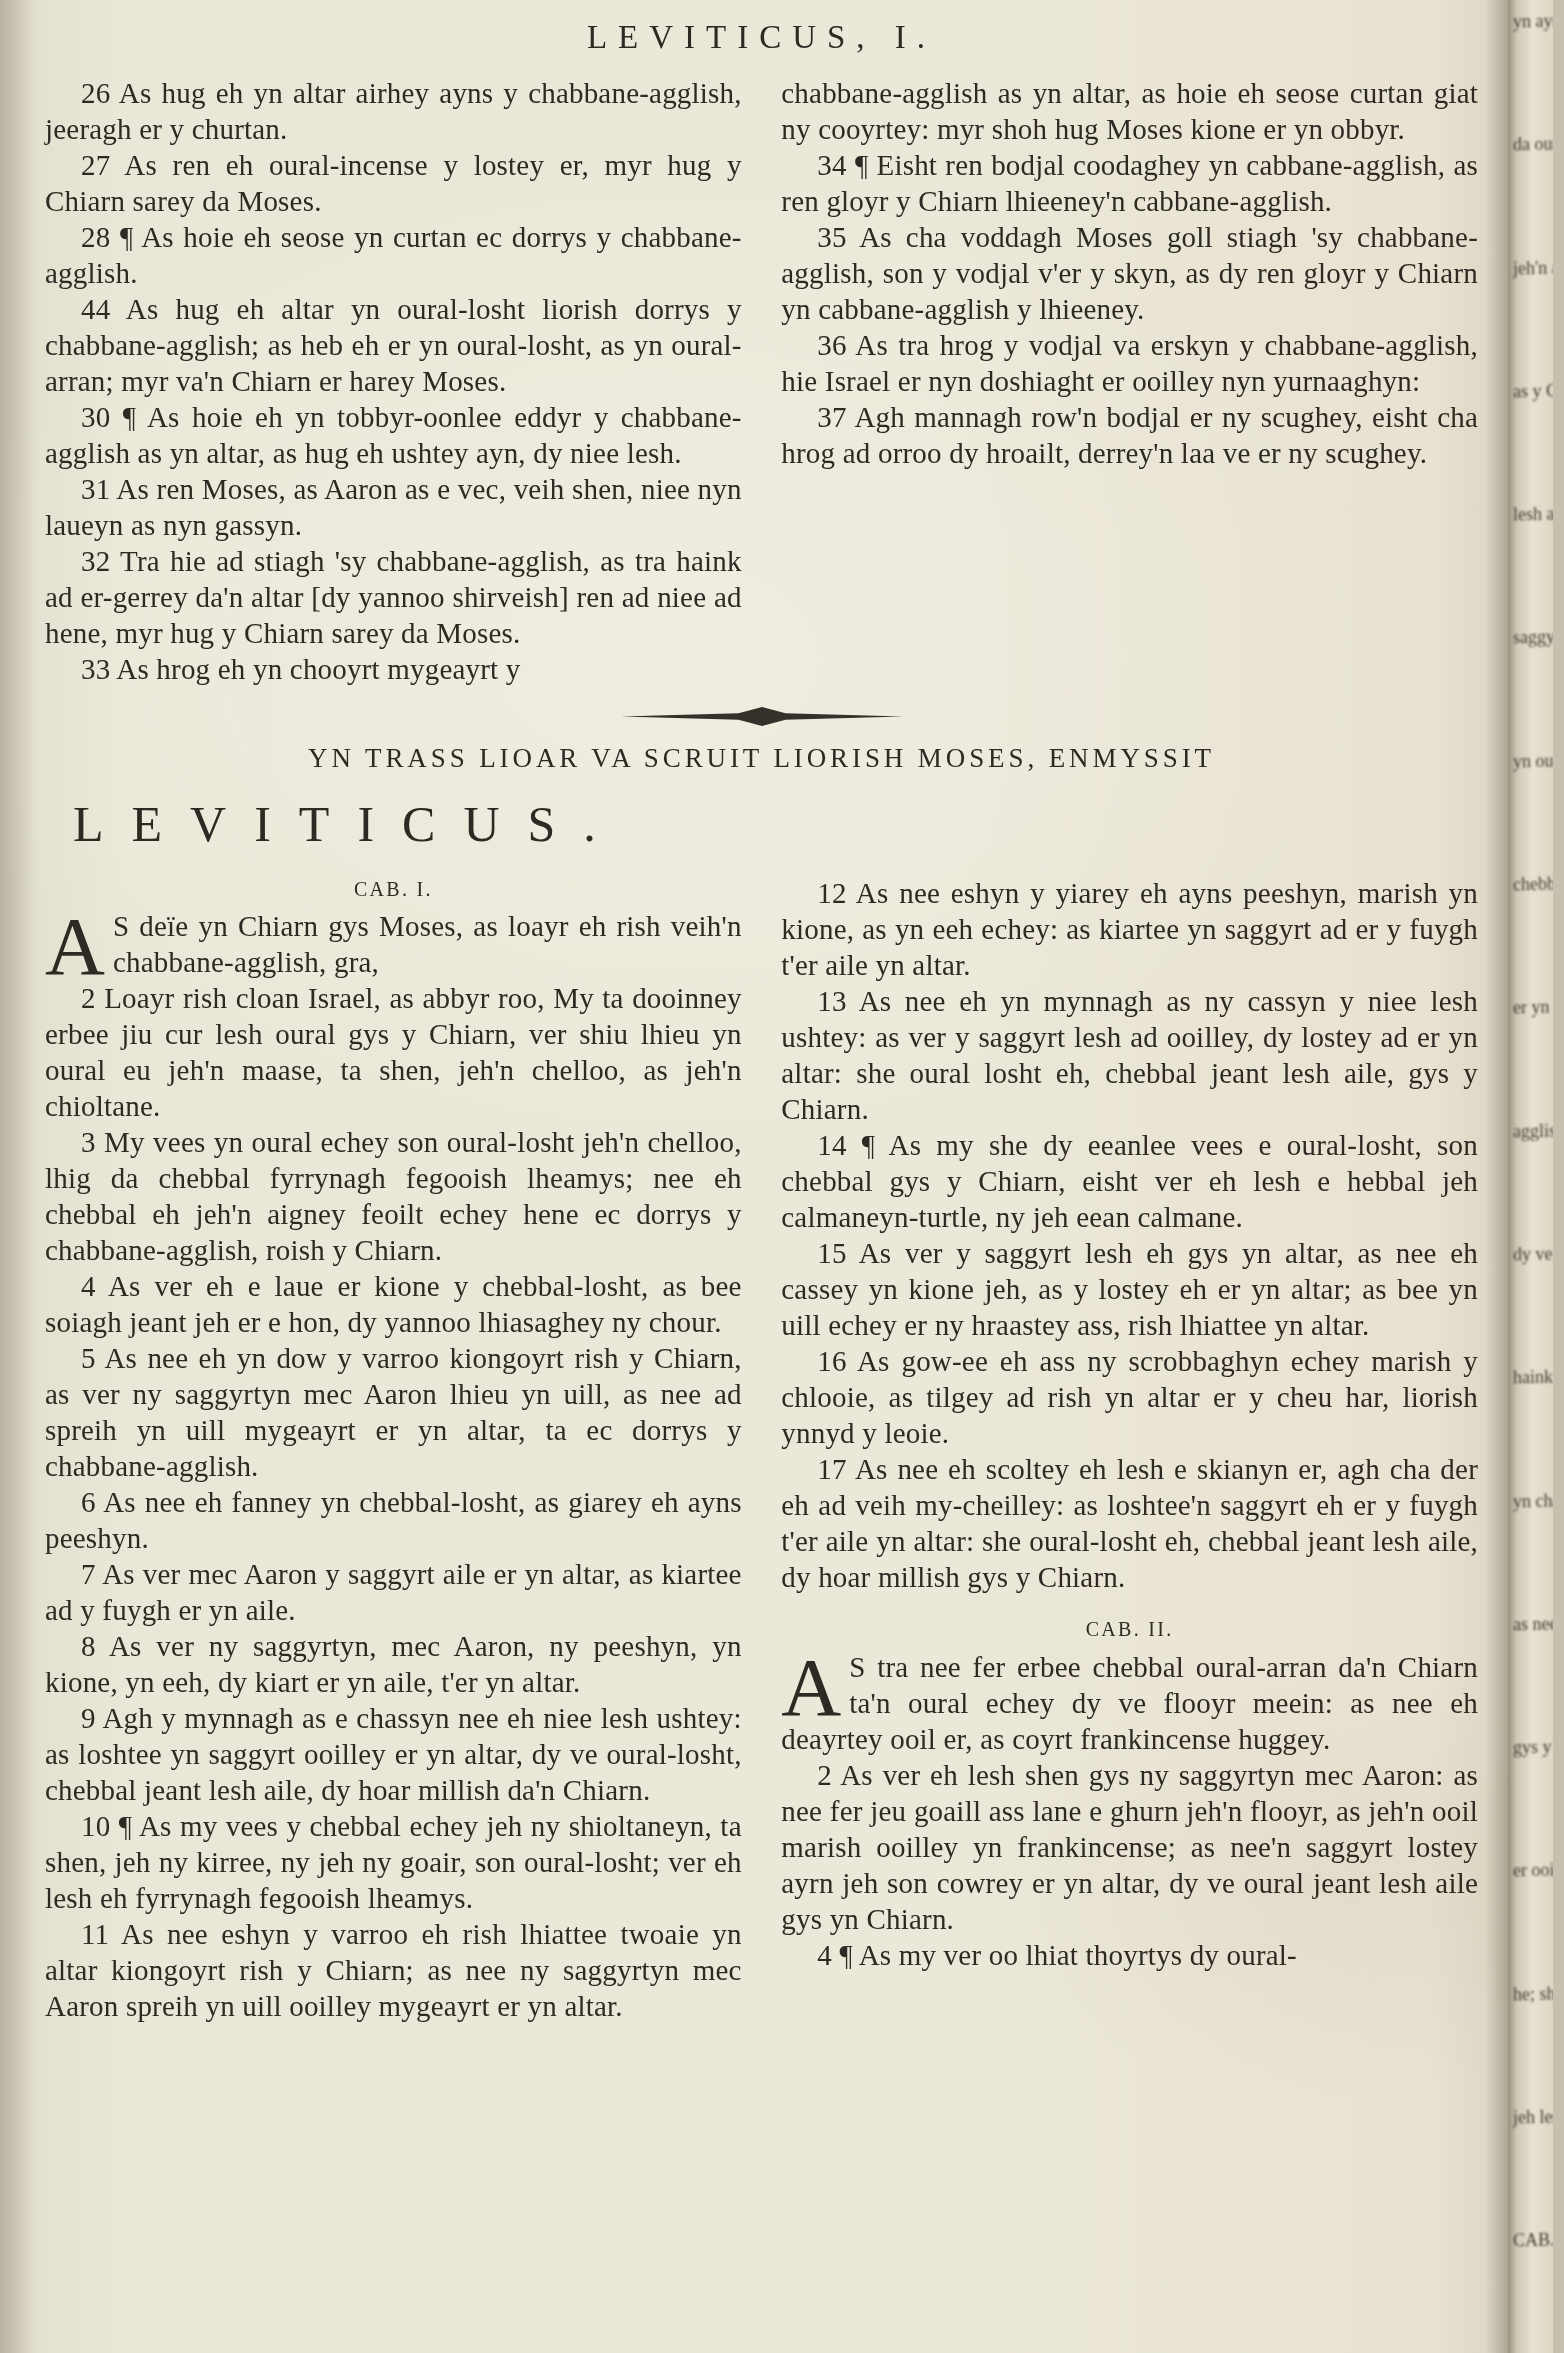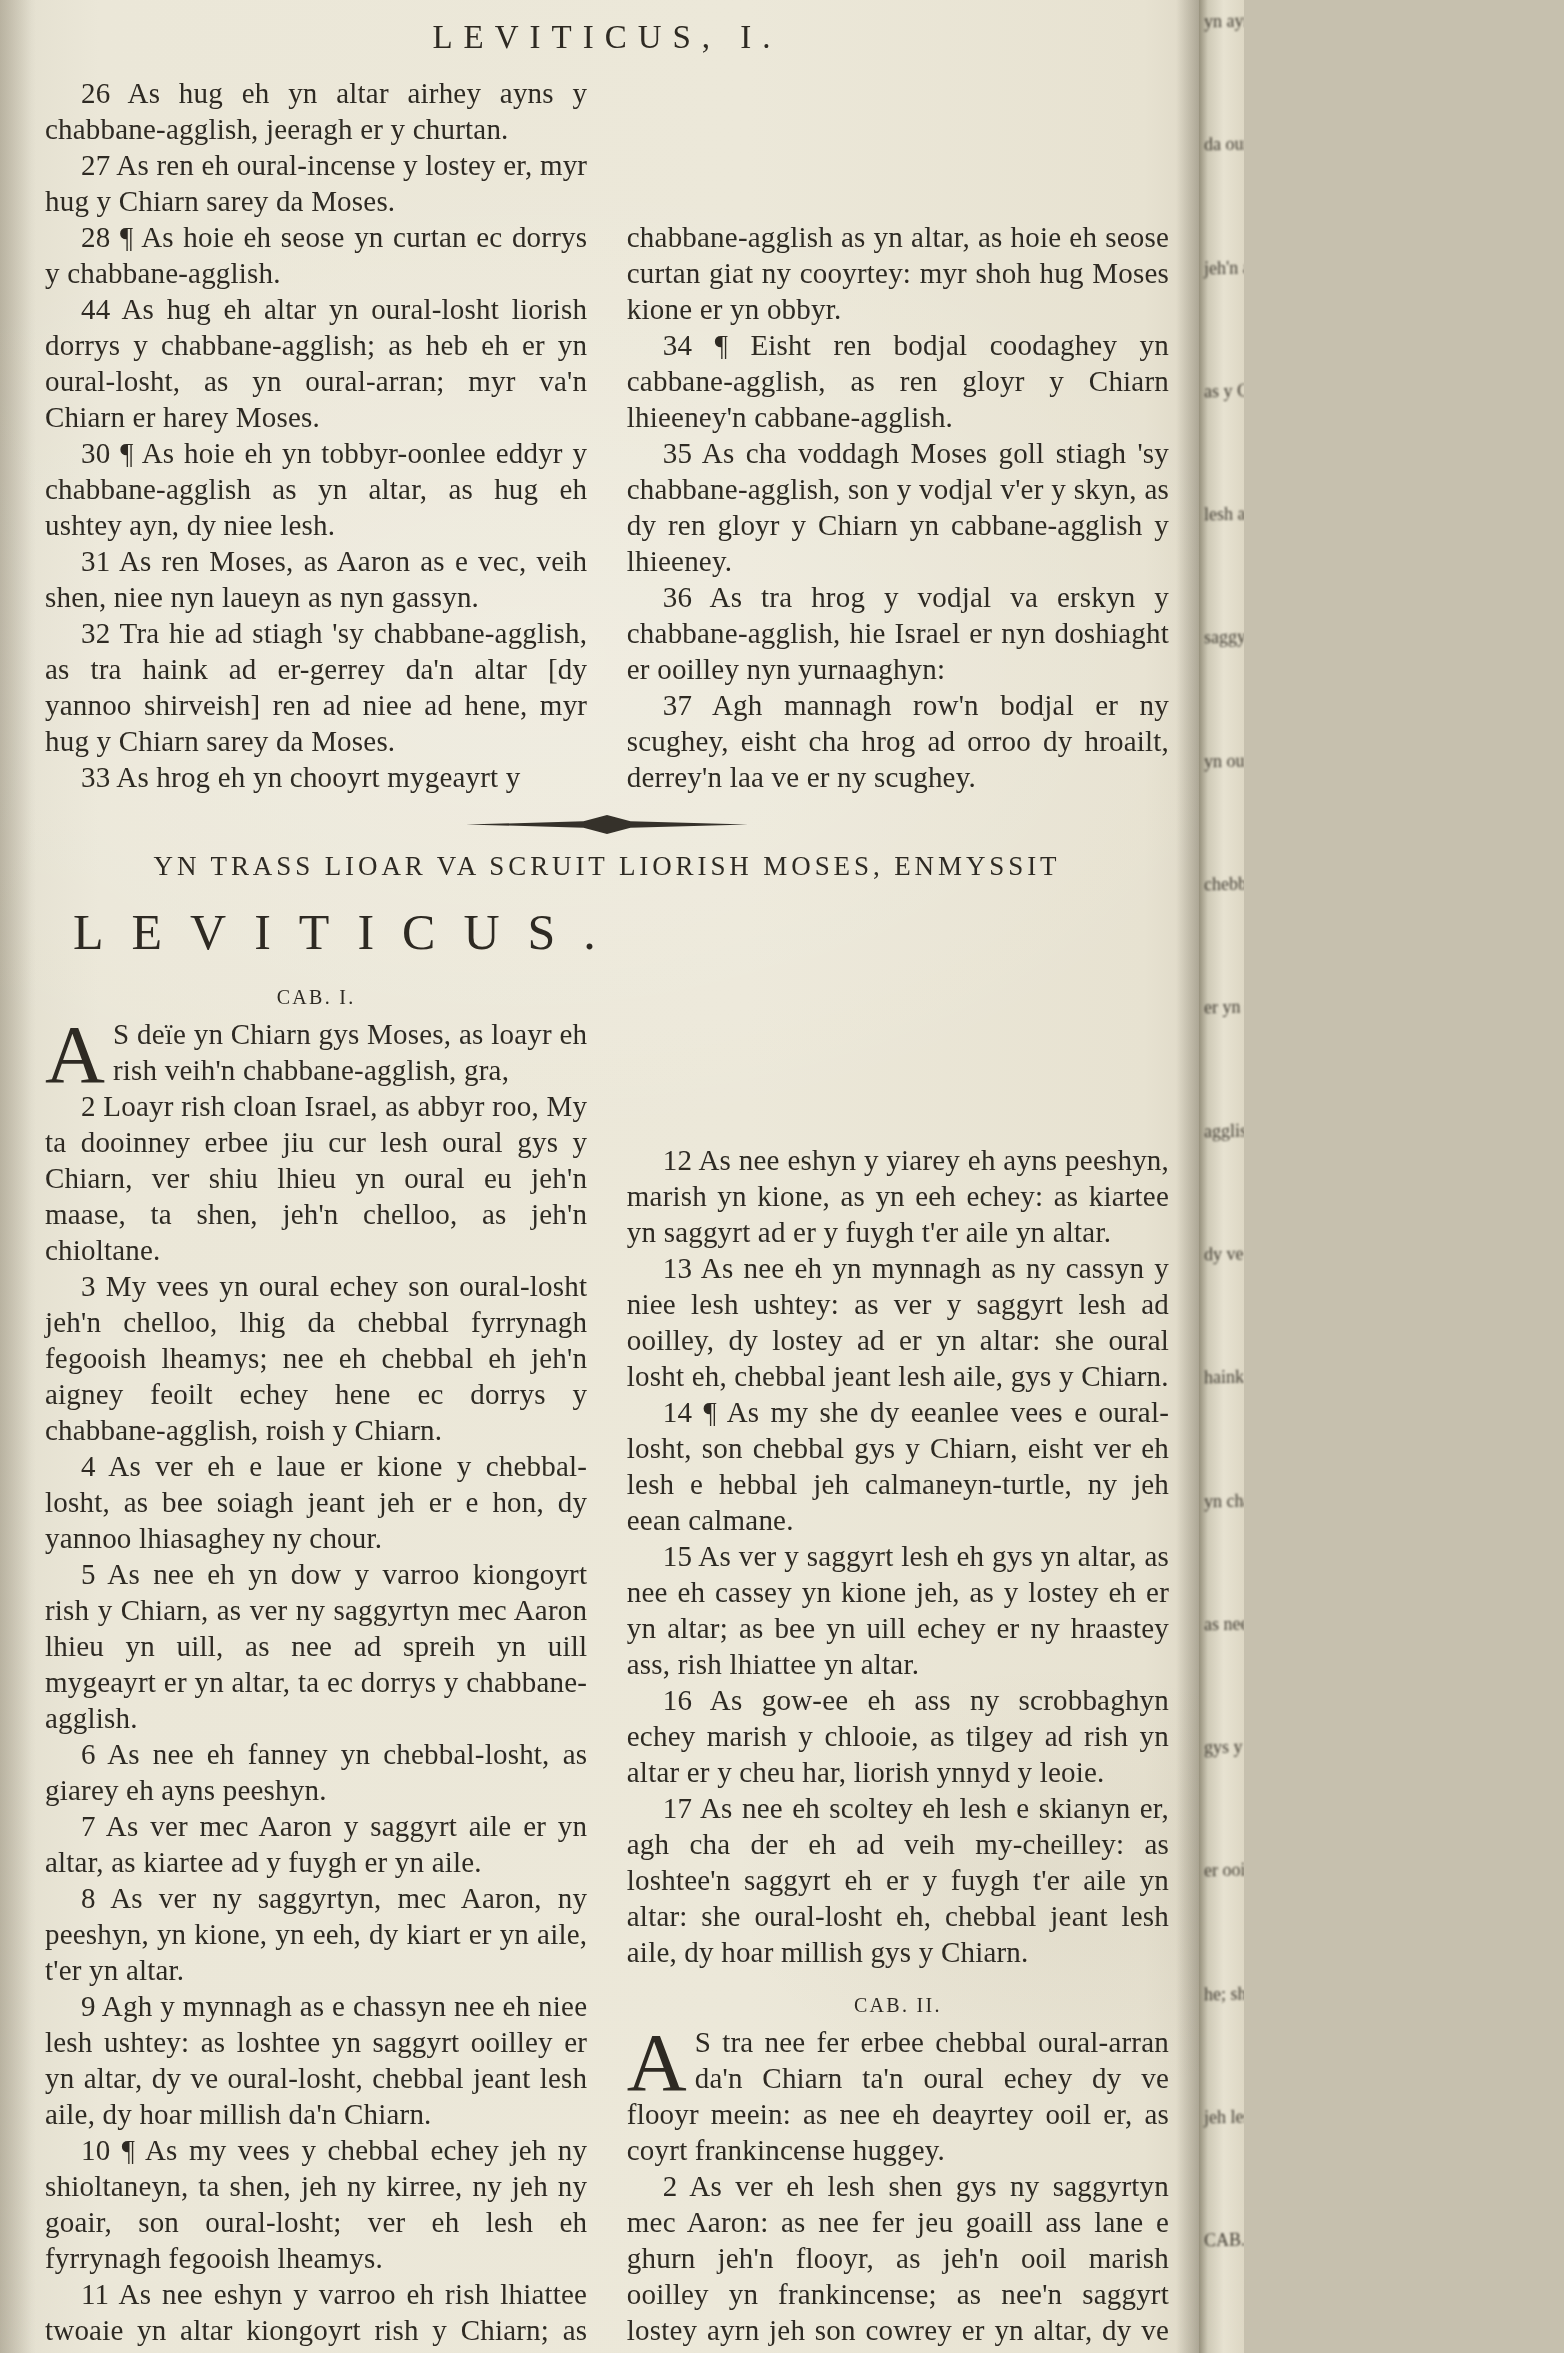--- a/index.html
+++ b/index.html
@@ -4,39 +4,39 @@
 <style>
   * { box-sizing: border-box; margin: 0; padding: 0; }
   html, body { width: 1565px; }
   body {
     height: 2354px;
     background: #c6c0ae;
     font-family: "Liberation Serif", "DejaVu Serif", serif;
   }
   .sheet {
     position: relative;
-    width: 1244px;
+    width: 1553px;
     height: 2354px;
     overflow: hidden;
     color: #2e2a23;
     background:
       radial-gradient(1095px 704px at 42% 28%, rgba(255,255,255,0.22), transparent 70%),
       radial-gradient(469px 313px at 85% 80%, rgba(120,108,80,0.06), transparent 70%),
       linear-gradient(90deg, #d2ccba 0, #e5e1d1 2.5%, #ebe7d8 8%, #ece8d9 60%, #e7e2d1 92%, #dcd6c4 97%, #cfc9b6 100%);
   }
   .inner { position: relative; padding: 19px 75px 0 45px; }
   .running-header {
     text-align: center;
     font-size: 33px;
     font-weight: normal;
     letter-spacing: 11px;
     margin-bottom: 19px;
     white-space: nowrap;
   }
-  .two-col { display: flex; align-items: flex-end; margin-top: 18px; }
+  .two-col { display: flex; align-items: flex-start; margin-top: 18px; }
   .col { flex: 1 1 0; min-width: 0; }
   .colrule { width: 1.6px; background: rgba(72,66,52,0.5); margin: 3.1px 19px 0 19px; }
   .verse {
     font-size: 29px;
     line-height: 36px;
     text-align: justify;
     text-indent: 36px;
     letter-spacing: 0.2px;
   }
   .no-indent { text-indent: 0; }

